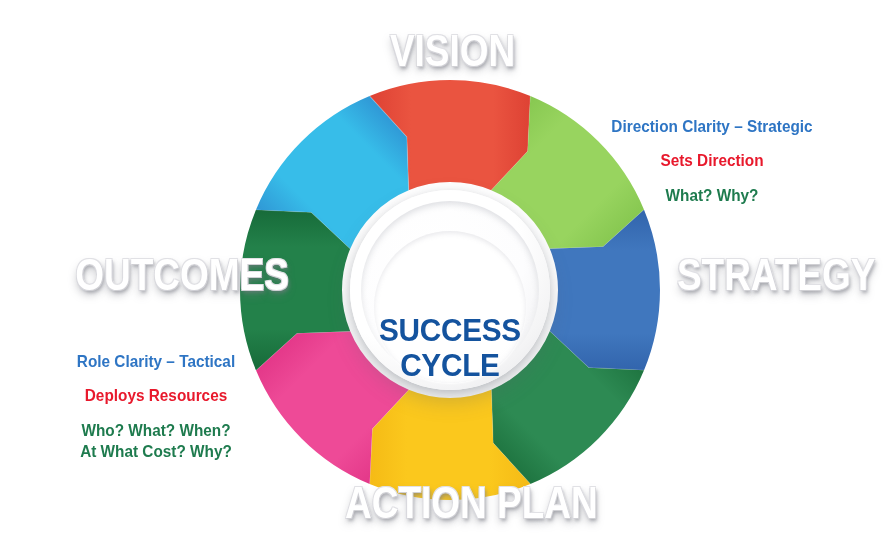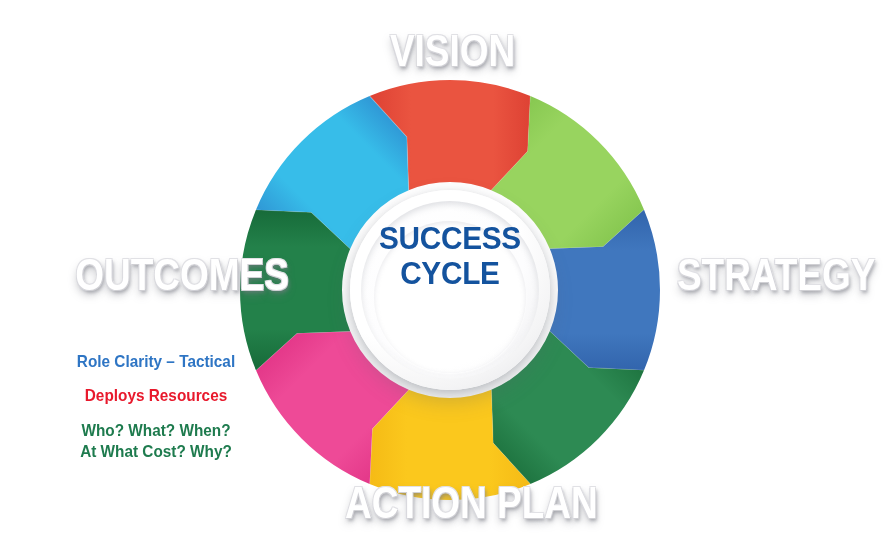--- a/index.html
+++ b/index.html
@@ -62,31 +62,31 @@
     border-radius: 50%;
     background:
       radial-gradient(circle at 38% 32%, #ffffff 0%, #fdfdfe 58%, #f2f2f4 82%, #eaeaee 100%);
     box-shadow:
       inset 0 3px 6px rgba(150,152,162,0.30),
       inset 0 -2px 4px rgba(255,255,255,0.9);
   }
   .hub-inner {
     position: absolute;
     left: 13px;
-    top: 20px;
+    top: 30px;
     width: 152px;
     height: 152px;
     border-radius: 50%;
     background:
       radial-gradient(circle at 40% 34%, #ffffff 0%, #ffffff 70%, #fafafb 88%, #f3f3f6 100%);
     box-shadow:
       inset 0 2px 5px rgba(150,152,162,0.22),
       0 1px 2px rgba(255,255,255,0.95);
     display: flex;
-    align-items: flex-start;
+    align-items: flex-end;
     justify-content: center;
   }
   .hub-text {
     text-align: center;
     color: #14539E;
     font-weight: bold;
     font-size: 31px;
     line-height: 1.13;
     letter-spacing: -0.3px;
     font-family: "Liberation Sans", sans-serif;
@@ -245,20 +245,25 @@
   </div>
 
   <div class="section-title" id="title-vision">VISION</div>
 
   <div class="section-title" id="title-strategy">STRATEGY</div>
 
   <div class="section-title" id="title-action">ACTION PLAN</div>
 
   <div class="section-title" id="title-outcomes">OUTCOMES</div>
 
+  <div class="caption-block" id="caption-right">
+    <div class="cap-line cap-head">Direction Clarity – Strategic</div>
+    <div class="cap-line cap-mid">Sets Direction</div>
+    <div class="cap-line cap-q">What? Why?</div>
+  </div>
 
   <div class="caption-block" id="caption-left">
     <div class="cap-line cap-head">Role Clarity – Tactical</div>
     <div class="cap-line cap-mid">Deploys Resources</div>
     <div class="cap-line cap-q">Who? What? When?</div>
     <div class="cap-line cap-q">At What Cost? Why?</div>
   </div>
 
 </div>
 

